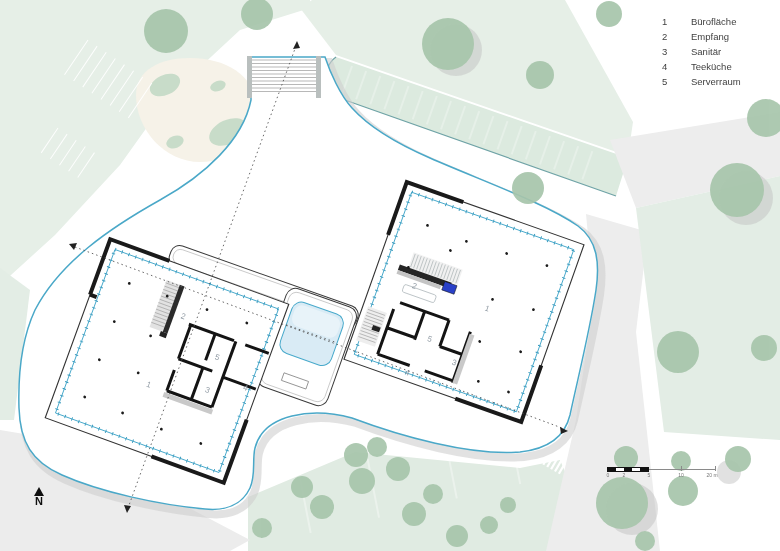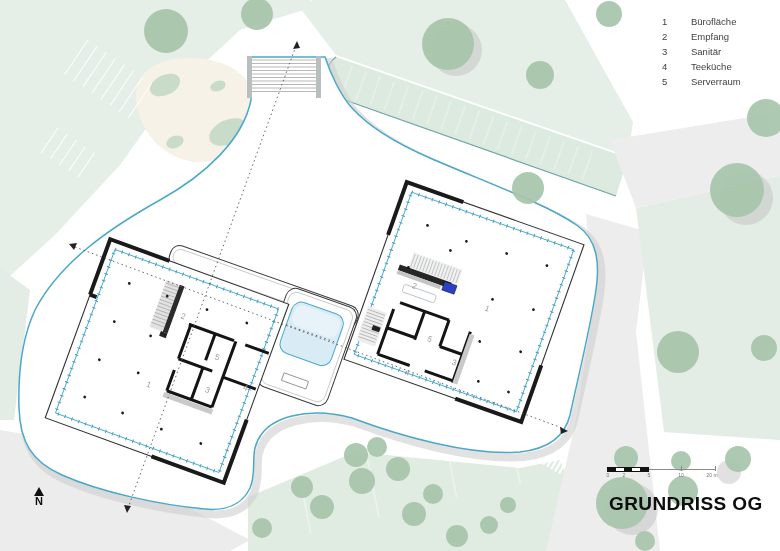--- a/index.html
+++ b/index.html
@@ -288,20 +288,19 @@
   <div class="sb-line"></div>
   <div class="sb-tick" style="left:74px;"></div>
   <div class="sb-tick" style="left:108px;"></div>
   <span class="sb-label" style="left:1px;">0</span>
   <span class="sb-label" style="left:17px;">2</span>
   <span class="sb-label" style="left:42px;">5</span>
   <span class="sb-label" style="left:74px;">10</span>
   <span class="sb-label" style="left:105px;">20 m</span>
 </div>
 
-<div class="title">GRUNDRISS OG</div>
 
 <div class="north">
   <div class="north-tri"></div>
   <div class="north-label">N</div>
 </div>
 
 </div>
 
 </body></html>

